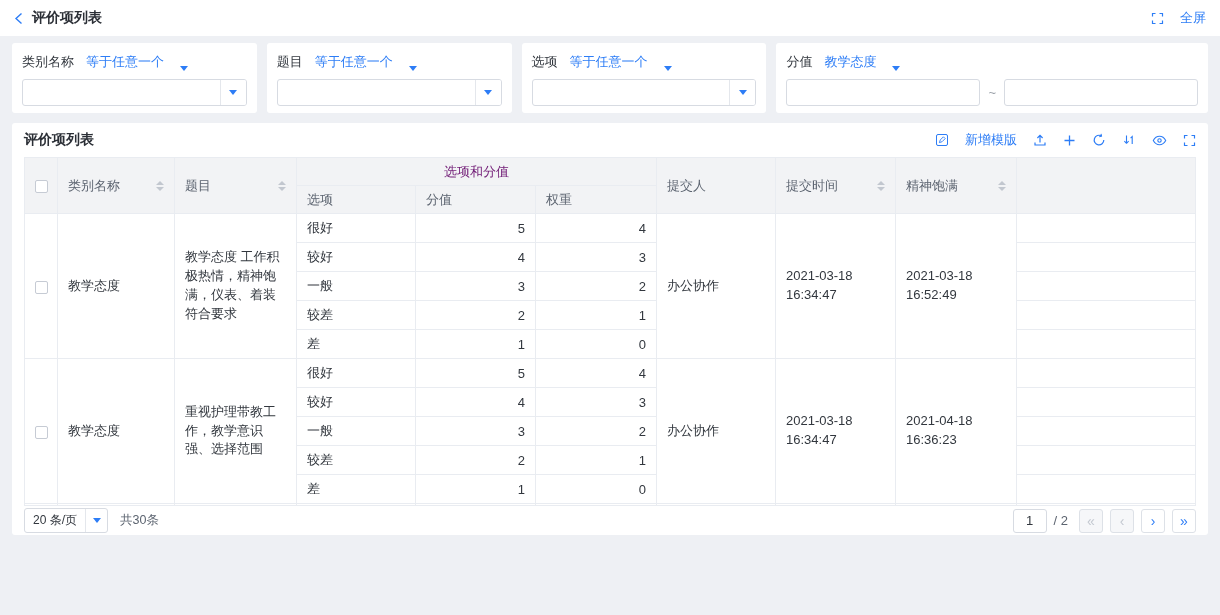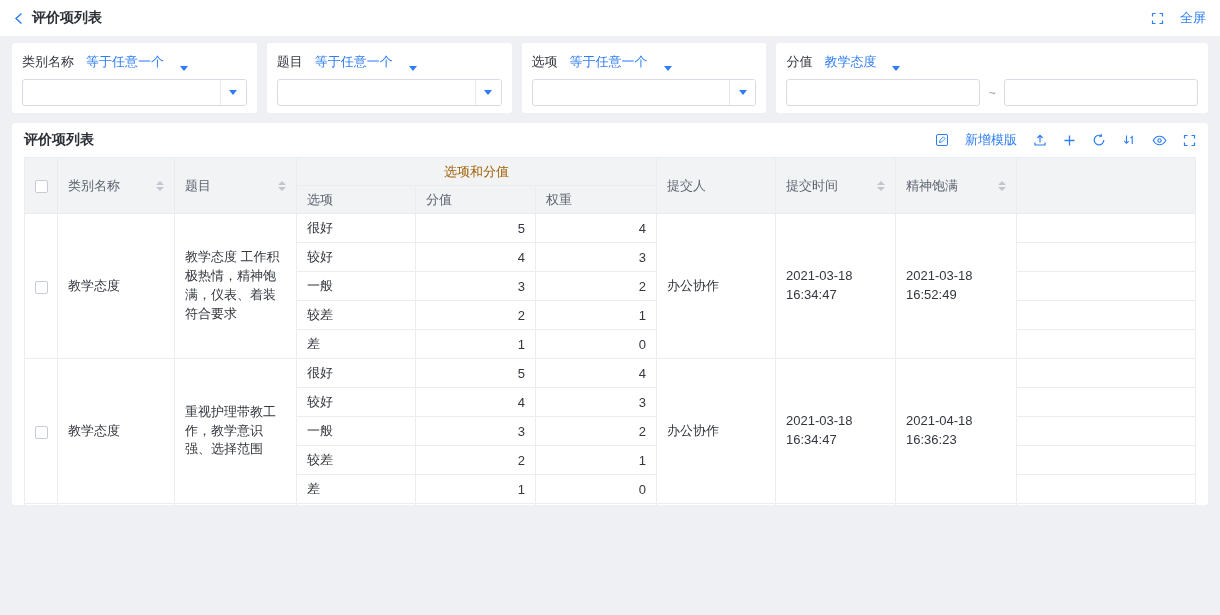--- a/index.html
+++ b/index.html
@@ -33,21 +33,21 @@
   .panel-head{height:34px;display:flex;align-items:center;justify-content:space-between}
   .panel-title{font-weight:700;font-size:14px;color:#2b2f36}
   .toolbar{display:flex;align-items:center;gap:16px;color:#2d7df6}
   .tool{display:inline-flex;align-items:center;gap:16px;cursor:pointer}
 
   
   .table-clip{height:348px;overflow:hidden}
   table{width:100%;border-collapse:collapse;table-layout:fixed}
   th,td{border:1px solid #e9ecf1}
   thead th{background:#f2f3f5;font-weight:400;color:#5c6470;height:28px;padding:0 10px;text-align:left;font-size:13px}
-  th.group-th{text-align:center;color:#a16207}
+  th.group-th{text-align:center;color:#701a75}
   .th-flex{display:flex;align-items:center;justify-content:space-between}
   .sorter{display:inline-flex;flex-direction:column;gap:2px;margin-left:6px;cursor:pointer}
   .sorter i{display:block;width:0;height:0;border-left:4px solid transparent;border-right:4px solid transparent}
   .sorter .up{border-bottom:4px solid #c2c7cf}
   .sorter .down{border-top:4px solid #c2c7cf}
   td{padding:0 10px;color:#32373e;background:#fff;vertical-align:middle}
   td.cell-option{height:29px}
   td.cell-num{text-align:right}
   td.cell-check{text-align:center;padding:0}
   td.cell-category,td.cell-question,td.cell-time{line-height:1.45}
@@ -351,14 +351,33 @@
             <td class="cell-num">4</td>
             <td class="cell-submitter" rowspan="2"></td>
             <td class="cell-time" rowspan="2"></td>
             <td class="cell-time" rowspan="2"></td>
             <td class="cell-extra"></td>
           </tr>
         </tbody>
     </table>
   </div>
 
+  <div class="pager">
+    <div class="pager-left">
+      <span class="page-size">
+        <span class="page-size-value">20 条/页</span>
+        <span class="page-size-arrow">
+            <i class="caret"></i>
+          </span>
+      </span>
+      <span class="total-text">共30条</span>
+    </div>
+    <div class="pager-right">
+      <input class="page-input" value="1" style="">
+      <span class="page-total">/ 2</span>
+      <span class="pg-btn disabled">«</span>
+      <span class="pg-btn disabled">‹</span>
+      <span class="pg-btn">›</span>
+      <span class="pg-btn">»</span>
+    </div>
+  </div>
 
 </div>
 
 </body></html>

